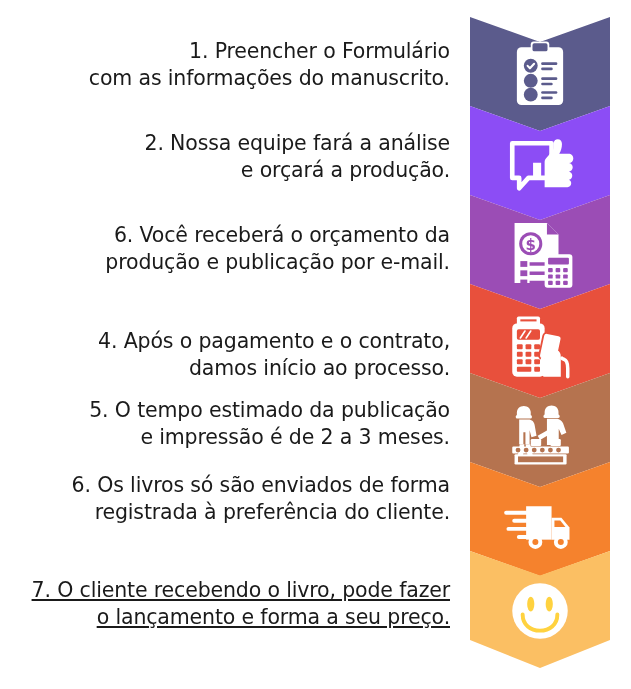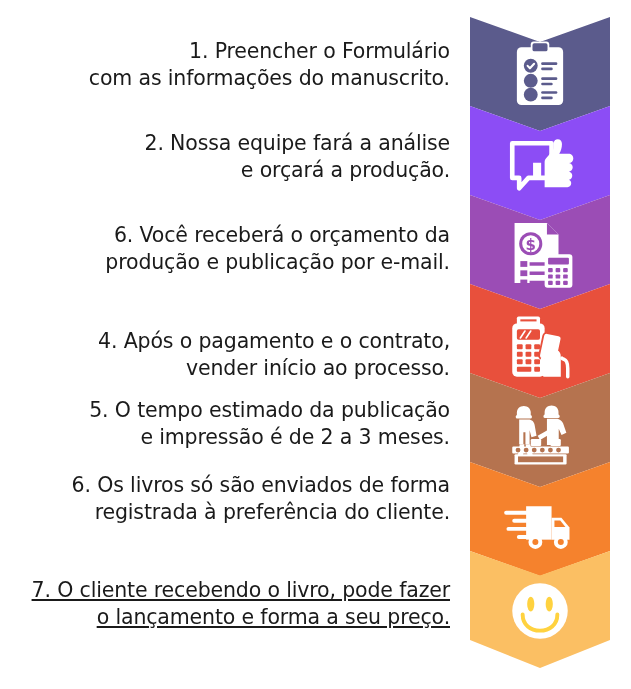--- a/index.html
+++ b/index.html
@@ -112,21 +112,21 @@
       <span class="line">e orçará a produção.</span>
     </div>
 
     <div class="step-text s3">
       <span class="line">6. Você receberá o orçamento da</span>
       <span class="line">produção e publicação por e-mail.</span>
     </div>
 
     <div class="step-text s4">
       <span class="line">4. Após o pagamento e o contrato,</span>
-      <span class="line">vender início ao processo.</span>
+      <span class="line">damos início ao processo.</span>
     </div>
 
     <div class="step-text s5">
       <span class="line">5. O tempo estimado da publicação</span>
       <span class="line">e impressão é de 2 a 3 meses.</span>
     </div>
 
     <div class="step-text s6">
       <span class="line">6. Os livros só são enviados de forma</span>
       <span class="line">registrada à preferência do cliente.</span>

